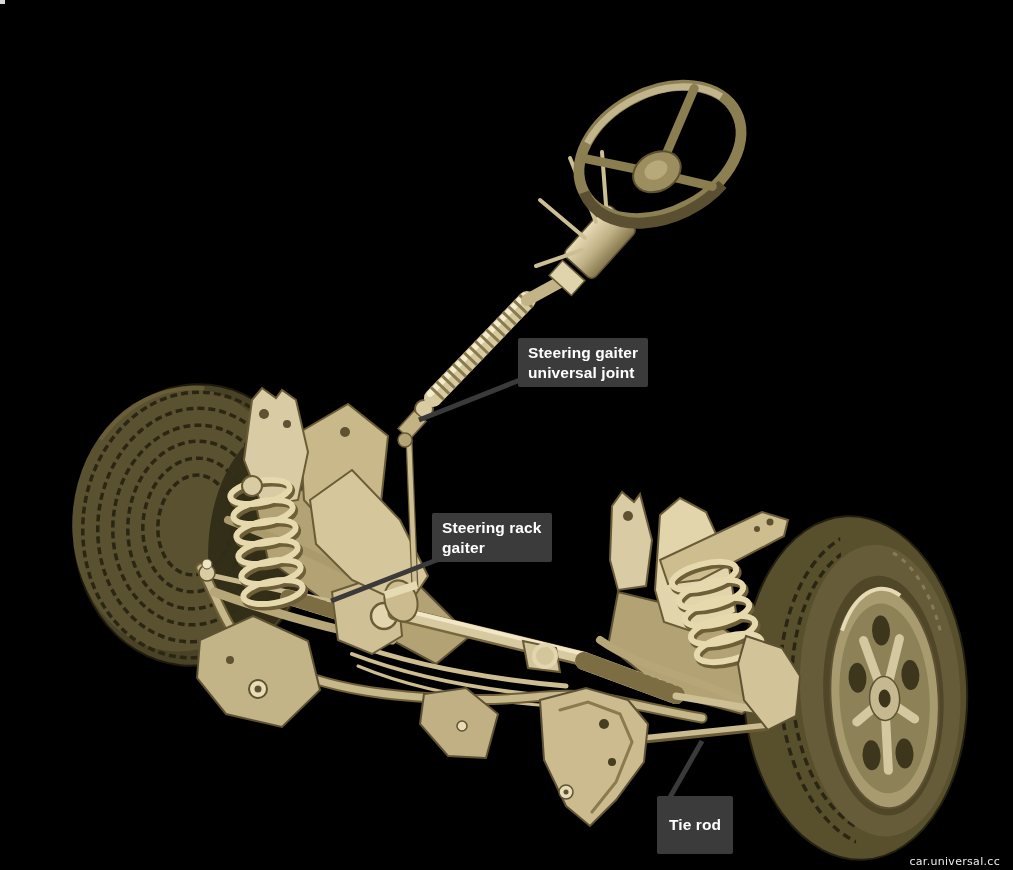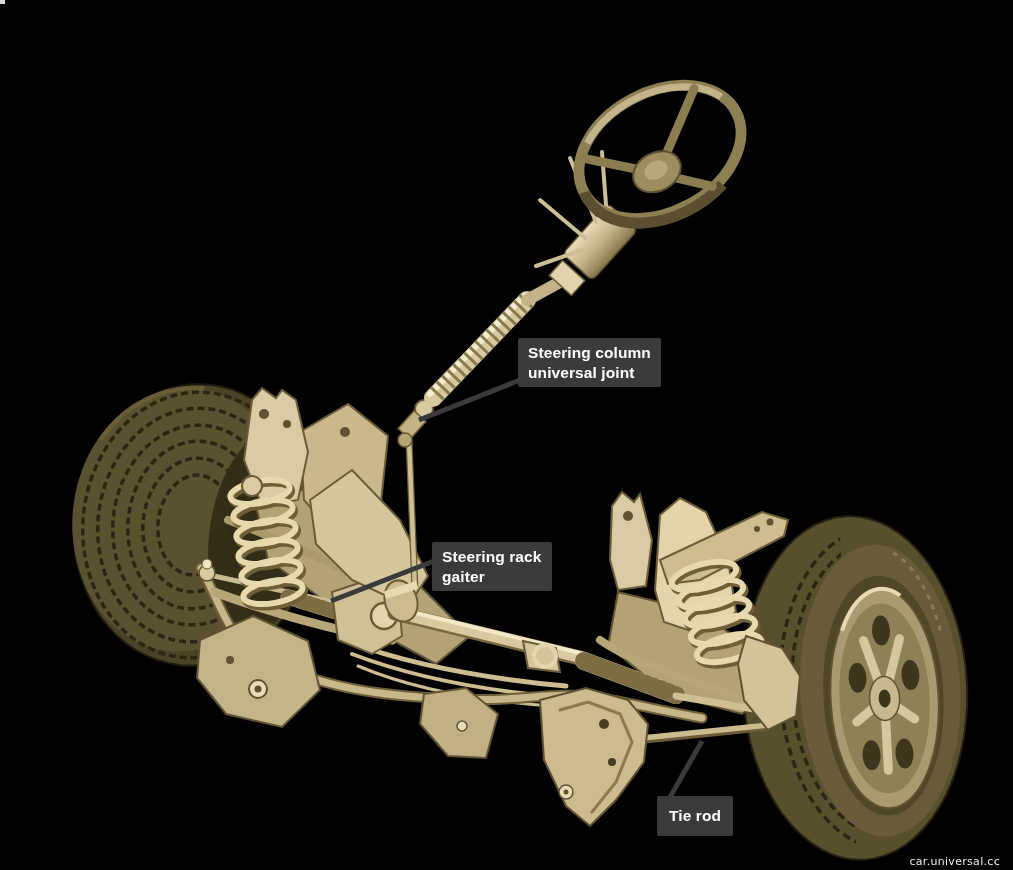--- a/index.html
+++ b/index.html
@@ -3,22 +3,22 @@
 <meta charset="utf-8">
 <style>
   html,body{margin:0;padding:0;background:#000;}
   #stage{position:relative;width:1013px;height:870px;background:#000;overflow:hidden;
          font-family:"Liberation Sans",sans-serif;}
   #art{position:absolute;left:0;top:0;width:1013px;height:870px;display:block;}
   .callout{position:absolute;background:#3b3b3b;color:#ffffff;
            font:bold 15.5px/1.26 "Liberation Sans",sans-serif;
            padding:5px 10px;white-space:pre-line;border-radius:2px;letter-spacing:.1px;}
   #callout-uj{left:518px;top:338px;}
-  #callout-rg{left:432px;top:542px;}
-  #callout-tr{left:657px;top:796px;padding:10px 12px;}
+  #callout-rg{left:432px;top:513px;}
+  #callout-tr{left:657px;top:796px;padding:19px 12px;}
   #watermark{position:absolute;right:13px;bottom:2px;color:#ececec;
              font:11px "DejaVu Sans",sans-serif;letter-spacing:.3px;}
 </style>
 </head>
 <body>
 
 <div id="stage">
 
 <svg id="art" viewBox="0 0 1013 870" xmlns="http://www.w3.org/2000/svg">
   <defs>
@@ -284,20 +284,20 @@
     </g>
   </g>
 
   <g stroke="#3a3a3a" stroke-width="5">
     <line x1="520" y1="380" x2="419" y2="420"></line>
     <line x1="447" y1="556" x2="331" y2="601"></line>
     <line x1="669" y1="799" x2="702" y2="741"></line>
   </g>
 </svg>
 
-  <div id="callout-uj" class="callout">Steering column
+  <div id="callout-uj" class="callout">Steering gaiter
 universal joint</div>
   <div id="callout-rg" class="callout">Steering rack
 gaiter</div>
   <div id="callout-tr" class="callout">Tie rod</div>
 
   <div id="watermark">car.universal.cc</div>
 </div>
 
 </body></html>

